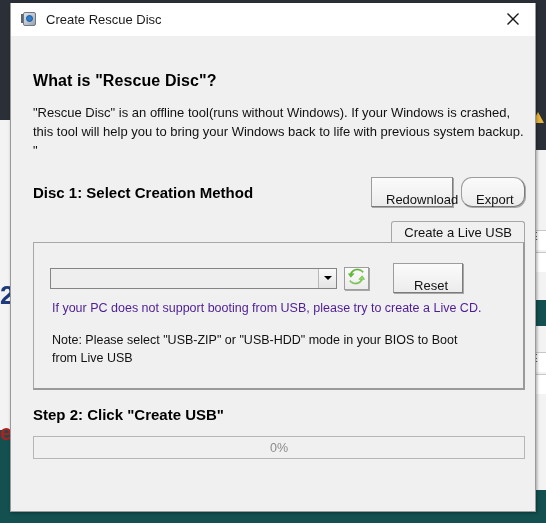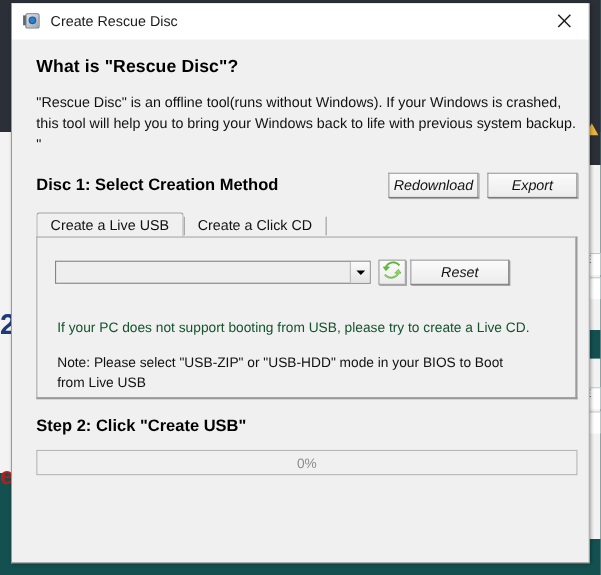--- a/index.html
+++ b/index.html
@@ -50,21 +50,21 @@
   }
 
   
   #dialog {
     position: absolute; left: 10px; top: 3px;
     width: 526px; height: 509px;
     background: #f0f0f0;
     border: 1px solid #9a9a9a;
     border-top: none;
     box-shadow: 1px 1px 3px rgba(0,0,0,0.35);
-    display: flex; flex-direction: column;
+    display: flex; flex-direction: column; gap: 20px;
   }
   #titlebar {
     height: 33px; background: #ffffff;
     display: flex; align-items: center;
     padding: 0 0 0 10px;
     flex: 0 0 auto;
     border-bottom: 1px solid #ffffff;
   }
   #title-icon { width: 16px; height: 16px; position: relative; flex: 0 0 auto; }
   #title-icon .disc-body {
@@ -109,31 +109,30 @@
   }
   #step1-label {
     font-size: 15px; font-weight: bold; color: #000; flex: 1 1 auto;
   }
   .btn {
     background: linear-gradient(#fbfbfb,#ececec);
     border: 1px solid #9d9d9d;
     border-right-color: #7b7b7b; border-bottom-color: #7b7b7b;
     font-size: 13px; color: #111;
     font-family: "Liberation Sans", sans-serif;
-    cursor: pointer; text-align: center;
+    cursor: pointer; text-align: right;
     box-shadow: 1px 1px 0 #a8a8a8;
-    padding: 0;
-    font-style: italic;
+    padding: 14px;
   }
   #btn-redownload { width: 82px; height: 23px; margin-right: 8px; }
-  #btn-export { width: 82px; height: 23px; }
+  #btn-export { width: 64px; height: 23px; border-radius: 11px; }
 
   
   #tabgroup { margin: 14px 0 0 10px; width: 492px; }
-  #tabstrip { display: flex; align-items: flex-end; height: 22px; }
+  #tabstrip { display: flex; align-items: flex-end; height: 22px; flex-direction: column; }
   .tab {
     font-size: 13px; color: #111; padding: 2px 12px 3px 12px;
     cursor: pointer; position: relative; background: transparent;
     white-space: nowrap; line-height: 17px;
   }
   .tab.active {
     border: 1px solid #a6a6a6; border-bottom: none;
     background: #f0f0f0; border-radius: 3px 3px 0 0;
     padding-top: 2px;
   }
@@ -170,23 +169,23 @@
     border-right: 4px solid transparent; border-top: 4px solid #000;
     display: block;
   }
   #refresh-btn {
     width: 25px; height: 23px; margin-left: 7px;
     background: linear-gradient(#fbfbfb,#ececec);
     border: 1px solid #9d9d9d; box-shadow: 1px 1px 0 #a8a8a8;
     display: flex; align-items: center; justify-content: center;
     cursor: pointer; flex: 0 0 auto;
   }
-  #btn-reset { width: 90px; height: 23px; margin-left: 4px; flex: 0 0 auto; }
+  #btn-reset { width: 70px; height: 23px; margin-left: 24px; flex: 0 0 auto; }
   #warn-text {
-    color: #14532d; font-size: 12.5px; margin: 32px 0 0 18px; width: 440px;
+    color: #4c1d95; font-size: 12.5px; margin: 8px 0 0 18px; width: 440px;
   }
   #note-text {
     color: #111; font-size: 12.5px; margin: 16px 0 0 18px; width: 430px;
     line-height: 18px;
   }
 
   
   #step2-label {
     font-size: 15px; font-weight: bold; color: #000; margin: 16px 0 0 10px;
   }

